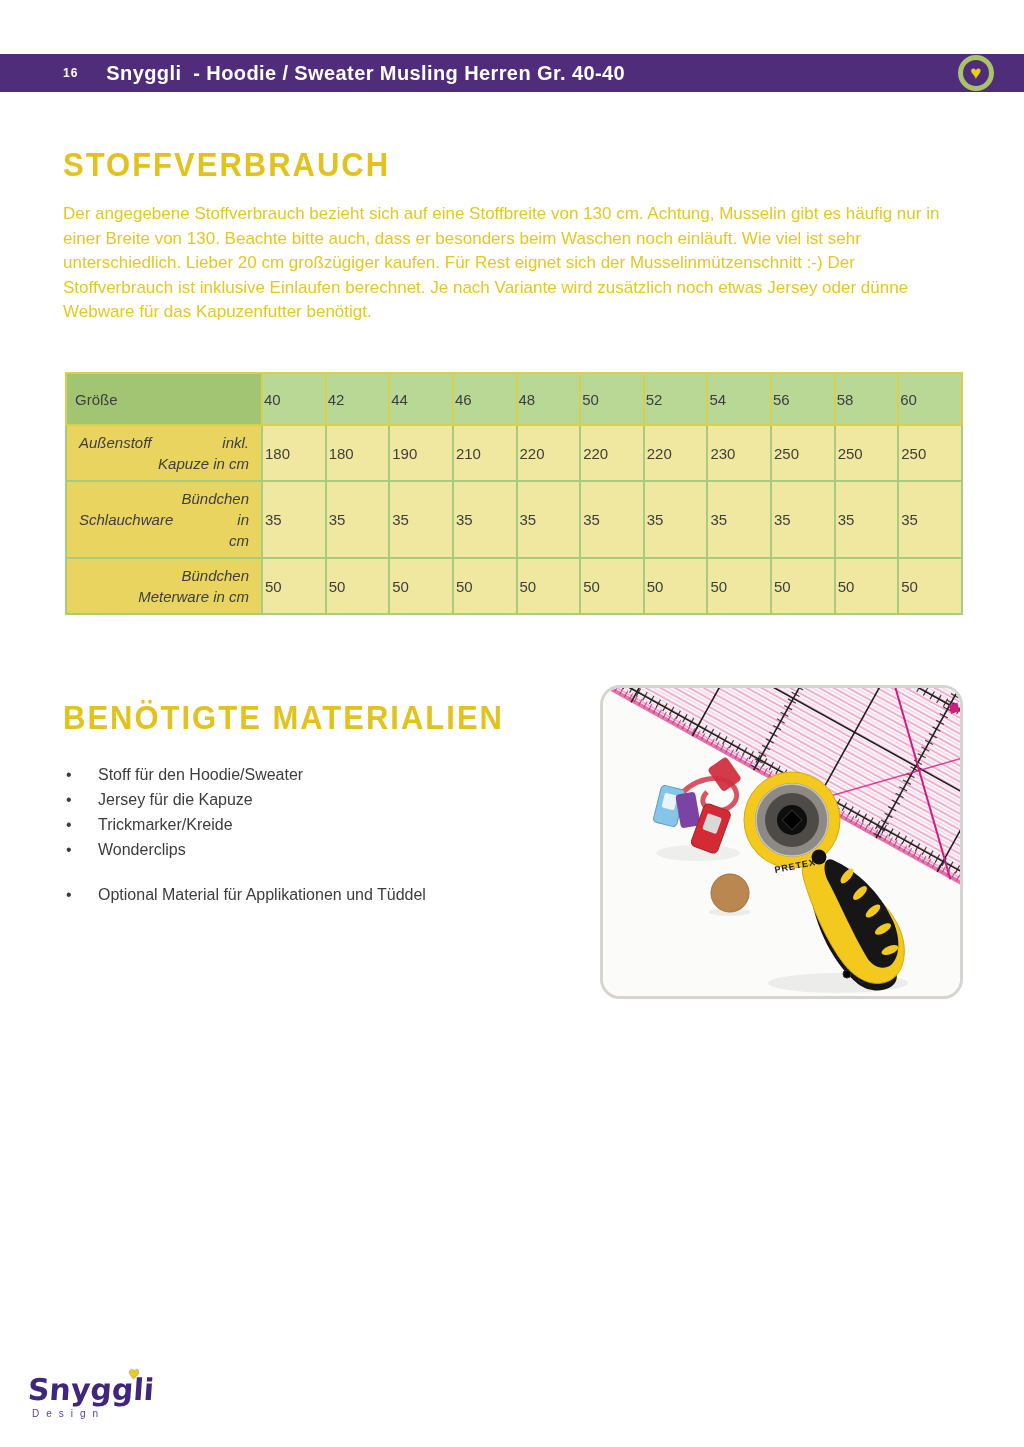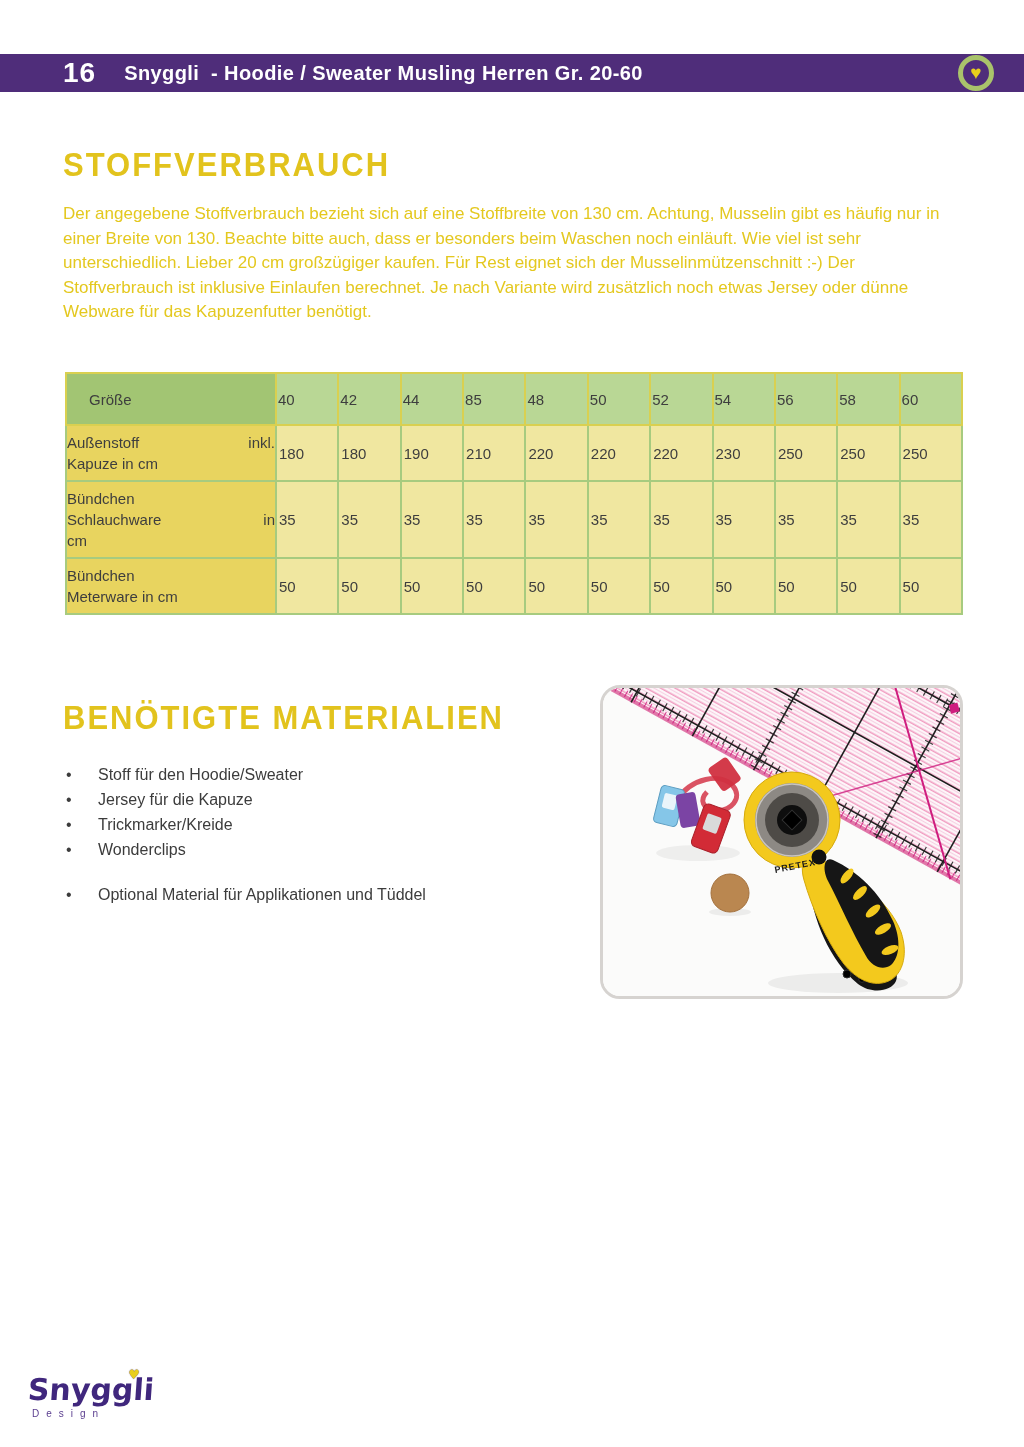--- a/index.html
+++ b/index.html
@@ -18,21 +18,21 @@
     --body-text:#3c3c3c;
     --logo-purple:#40277d;
   }
   html,body{margin:0;padding:0;background:#ffffff;}
   .page{position:relative;width:1024px;height:1447px;background:#fff;overflow:hidden;
         font-family:"Liberation Sans",sans-serif;}
 
   
   .topbar{position:absolute;left:0;top:54px;width:1024px;height:38px;
           background:var(--bar-purple);display:flex;align-items:center;color:#fff;}
-  .topbar .pagenum{margin-left:63px;font-size:28px;font-weight:600;letter-spacing:1px;}
+  .topbar .pagenum{margin-left:63px;font-size:12px;font-weight:600;letter-spacing:1px;}
   .topbar .doctitle{margin-left:28px;font-size:20px;font-weight:600;letter-spacing:.4px;white-space:pre;}
   .heart-badge{position:absolute;right:30px;top:50%;transform:translateY(-50%);
                width:26px;height:26px;border:5px solid var(--ring-green);border-radius:50%;
                display:flex;align-items:center;justify-content:center;}
   .heart-badge .heart{color:var(--heart-yellow);font-size:19px;line-height:1;margin-top:-1px;}
 
   
   .hand-heading{position:absolute;left:63px;color:var(--heading-yellow);
                 font-size:31px;font-weight:700;letter-spacing:2px;transform:scaleY(1.08);}
   #heading-stoffverbrauch{top:147px;}
@@ -40,29 +40,29 @@
 
   
   .intro{position:absolute;left:63px;top:202px;width:902px;color:var(--intro-yellow);
          font-size:17px;line-height:24.6px;font-weight:400;margin:0;}
 
   
   table.fabric{position:absolute;left:65px;top:372px;width:898px;border-collapse:collapse;
                table-layout:fixed;font-size:15px;color:var(--table-text);}
   table.fabric th,table.fabric td{font-weight:400;vertical-align:middle;}
   table.fabric .corner{width:185px;background:var(--table-green-dark);
-       border:2px solid var(--border-yellow);text-align:left;padding-left:22px;}
+       border:2px solid var(--border-yellow);text-align:left;padding-left:8px;}
   table.fabric .sizecell{background:var(--table-green-light);
        border:2px solid var(--border-yellow);text-align:left;}
   table.fabric thead tr{height:52px;}
   table.fabric tbody tr:nth-child(1){height:54px;}
   table.fabric tbody tr:nth-child(2){height:76px;}
   table.fabric tbody tr:nth-child(3){height:53px;}
   table.fabric .rowlabel{width:185px;background:var(--table-yellow-dark);
-       border:2px solid var(--border-green);text-align:left;padding:6px 0;line-height:21px;}
+       border:2px solid var(--border-green);text-align:right;padding:6px 12px;line-height:21px;font-style:italic;}
   table.fabric .rowlabel .spread{display:flex;justify-content:space-between;}
   table.fabric .val{background:var(--table-yellow-light);
        border:2px solid var(--border-green);text-align:left;padding-left:2px;}
 
   
   .materials{position:absolute;left:63px;top:762px;width:520px;list-style:none;margin:0;padding:0;
              color:var(--body-text);font-size:16px;line-height:25px;}
   .materials li{display:flex;}
   .materials li.optional{margin-top:20px;}
   .materials .bullet{width:32px;flex:0 0 32px;text-align:left;padding-left:3px;}
@@ -80,37 +80,37 @@
                color:var(--heart-yellow);text-shadow:0 0 1px var(--logo-purple);}
   .logo .sub{font-size:10px;letter-spacing:7px;color:#5a3d8f;margin-top:1px;padding-left:4px;}
 </style>
 </head>
 <body>
 
 <div class="page">
 
   <div class="topbar">
     <span class="pagenum">16</span>
-    <span class="doctitle">Snyggli  - Hoodie / Sweater Musling Herren Gr. 20-60</span>
+    <span class="doctitle">Snyggli  - Hoodie / Sweater Musling Herren Gr. 40-40</span>
     <span class="heart-badge">
       <span class="heart">♥</span>
     </span>
   </div>
 
   <div id="heading-stoffverbrauch" class="hand-heading">STOFFVERBRAUCH</div>
   <p class="intro">Der angegebene Stoffverbrauch bezieht sich auf eine Stoffbreite von 130 cm. Achtung, Musselin gibt es häufig nur in einer Breite von 130. Beachte bitte auch, dass er besonders beim Waschen noch einläuft. Wie viel ist sehr unterschiedlich. Lieber 20 cm großzügiger kaufen. Für Rest eignet sich der Musselinmützenschnitt :-) Der Stoffverbrauch ist inklusive Einlaufen berechnet. Je nach Variante wird zusätzlich noch etwas Jersey oder dünne Webware für das Kapuzenfutter benötigt.</p>
 
   <table class="fabric">
     <thead>
         <tr>
           <th class="corner">Größe</th>
           <th class="sizecell">40</th>
           <th class="sizecell">42</th>
           <th class="sizecell">44</th>
-          <th class="sizecell">85</th>
+          <th class="sizecell">46</th>
           <th class="sizecell">48</th>
           <th class="sizecell">50</th>
           <th class="sizecell">52</th>
           <th class="sizecell">54</th>
           <th class="sizecell">56</th>
           <th class="sizecell">58</th>
           <th class="sizecell">60</th>
         </tr>
       </thead>
     <tbody>

